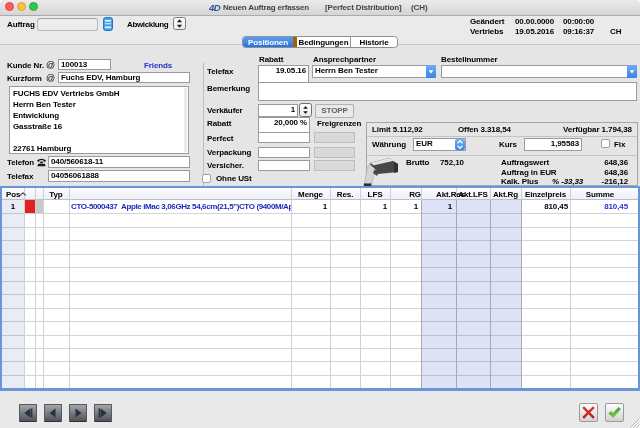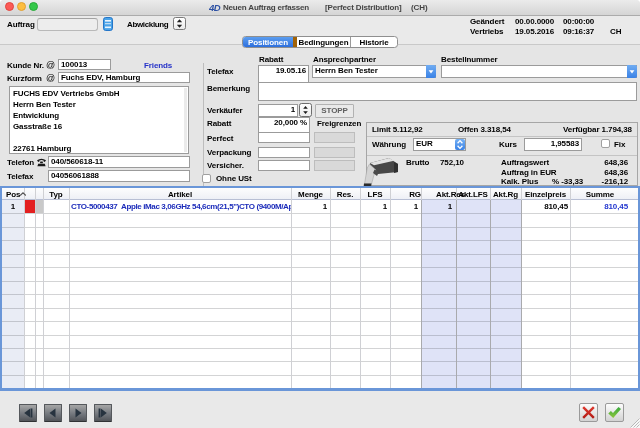--- a/index.html
+++ b/index.html
@@ -146,21 +146,21 @@
  <path d="M11.5 13.5 L16 16 L14 20 L10 17 Z" fill="#4a4a4a"></path>
  <path d="M1 27.5 L8.5 27.5 L8 32 L0.5 32 Z" fill="#2b2b2b"></path>
 </svg></div>
 <div class="b" style="left:406px;top:158px;">Brutto</div>
 <div class="b" style="left:440px;top:158px;">752,10</div>
 <div class="b" style="left:501px;top:158px;">Auftragswert</div>
 <div class="b r" style="left:580px;top:158px;width:48px;">648,36</div>
 <div class="b" style="left:501px;top:168px;">Auftrag in EUR</div>
 <div class="b r" style="left:580px;top:168px;width:48px;">648,36</div>
 <div class="b" style="left:501px;top:177px;">Kalk. Plus</div>
-<div class="b" style="left:552px;top:177px;">% -33,33</div>
+<div class="b" style="left:552px;top:177px;font-style:italic;">% -33,33</div>
 <div class="b r" style="left:580px;top:177px;width:48px;">-216,12</div>
 
 <div id="tbl" class="b" style="left:0;top:186px;width:640px;height:205px;background:#fff;border:2px solid #6a96d8;border-bottom-width:3px;box-sizing:border-box;overflow:hidden;">
 
  <div class="b" style="left:0;top:0;width:636px;height:11px;background:linear-gradient(#fdfdfd,#eef0f6);border-bottom:1px solid #b8bfd4;"></div>
 
  <div class="b" style="left:0;top:12px;width:22px;height:188px;background:#e9ecf5;"></div>
  <div class="b" style="left:419px;top:12px;width:100px;height:188px;background:#dfe3f7;"></div>
 
  <div class="b" style="left:22px;top:12px;width:11px;height:13px;background:#e32020;"></div>
@@ -184,21 +184,20 @@
     <div class="vg" style="left:454px;"></div>
     <div class="vg" style="left:488px;"></div>
     <div class="vg" style="left:519px;"></div>
     <div class="vg" style="left:568px;"></div>
 
  <div class="hd" style="left:4px;width:20px;text-align:left;">Pos</div>
  <div style="position:absolute;left:17px;top:1px;width:8px;height:10px;"><svg width="8" height="10" viewBox="0 0 8 10">
         <path d="M1.2 6.5 L4 3.8 L6.8 6.5" stroke="#555" stroke-width="1.1" fill="none"></path>
       </svg></div>
  <div class="hd" style="left:41px;width:26px;">Typ</div>
- <div class="hd" style="left:67px;width:222px;">Artikel</div>
  <div class="hd" style="left:289px;width:39px;">Menge</div>
  <div class="hd" style="left:328px;width:30px;">Res.</div>
  <div class="hd" style="left:358px;width:30px;">LFS</div>
  <div class="hd" style="left:388px;width:31px;text-align:right;">RG</div>
  <div class="hd" style="left:419px;width:35px;padding-left:12px;">Akt.Res</div>
  <div class="hd" style="left:454px;width:34px;">Akt.LFS</div>
  <div class="hd" style="left:488px;width:31px;">Akt.Rg</div>
  <div class="hd" style="left:519px;width:49px;">Einzelpreis</div>
  <div class="hd" style="left:568px;width:60px;">Summe</div>
 

